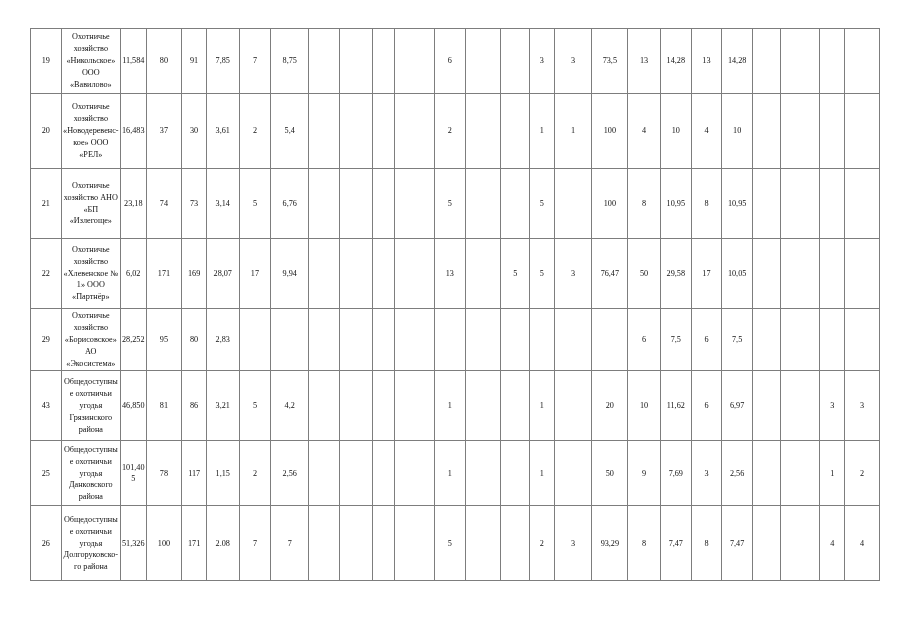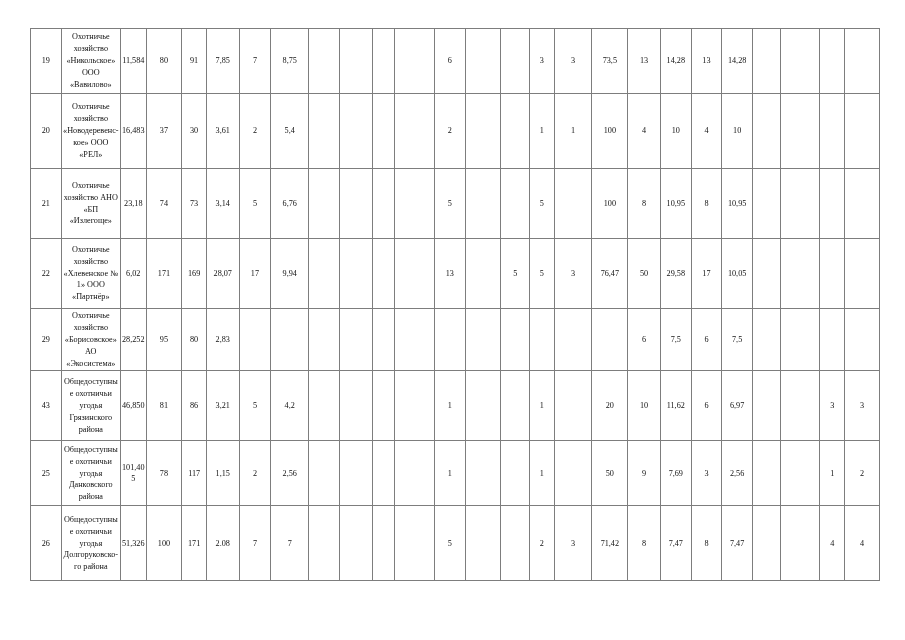--- a/index.html
+++ b/index.html
@@ -300,21 +300,21 @@
             <td class="c-val">7</td>
             <td class="c-val"></td>
             <td class="c-val"></td>
             <td class="c-val"></td>
             <td class="c-val"></td>
             <td class="c-val">5</td>
             <td class="c-val"></td>
             <td class="c-val"></td>
             <td class="c-val">2</td>
             <td class="c-val">3</td>
-            <td class="c-val">71,42</td>
+            <td class="c-val">93,29</td>
             <td class="c-val">8</td>
             <td class="c-val">7,47</td>
             <td class="c-val">8</td>
             <td class="c-val">7,47</td>
             <td class="c-val"></td>
             <td class="c-val"></td>
             <td class="c-val">4</td>
             <td class="c-val">4</td>
           </tr>
         </tbody>

